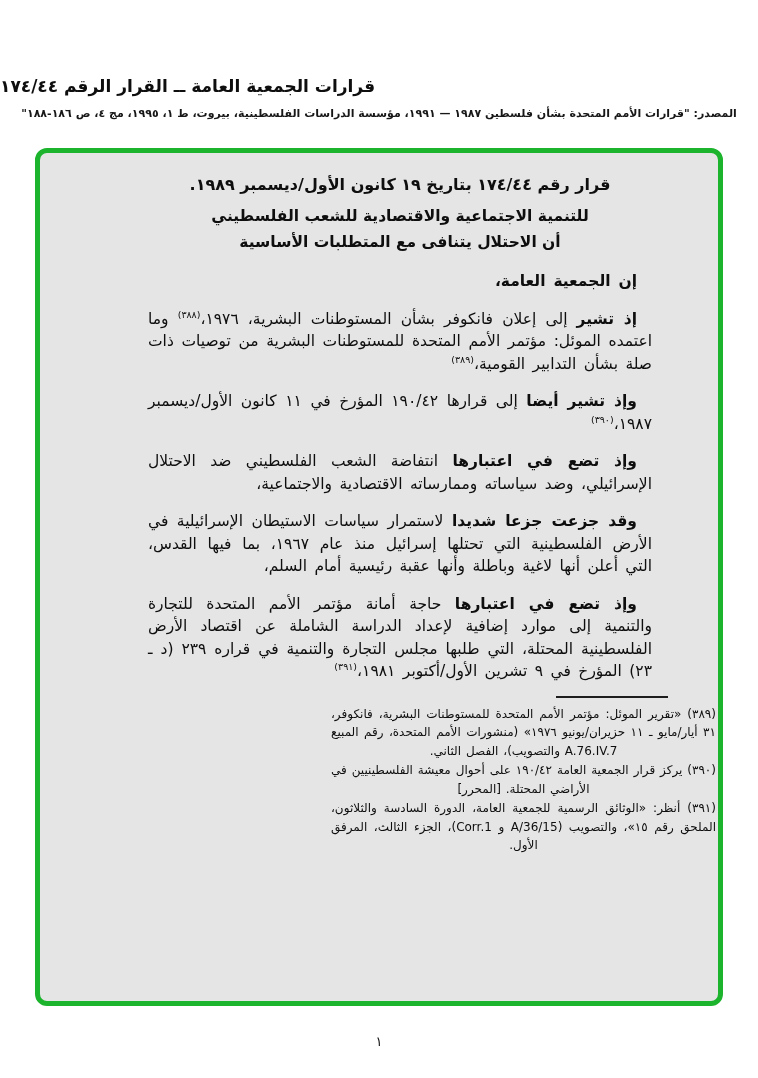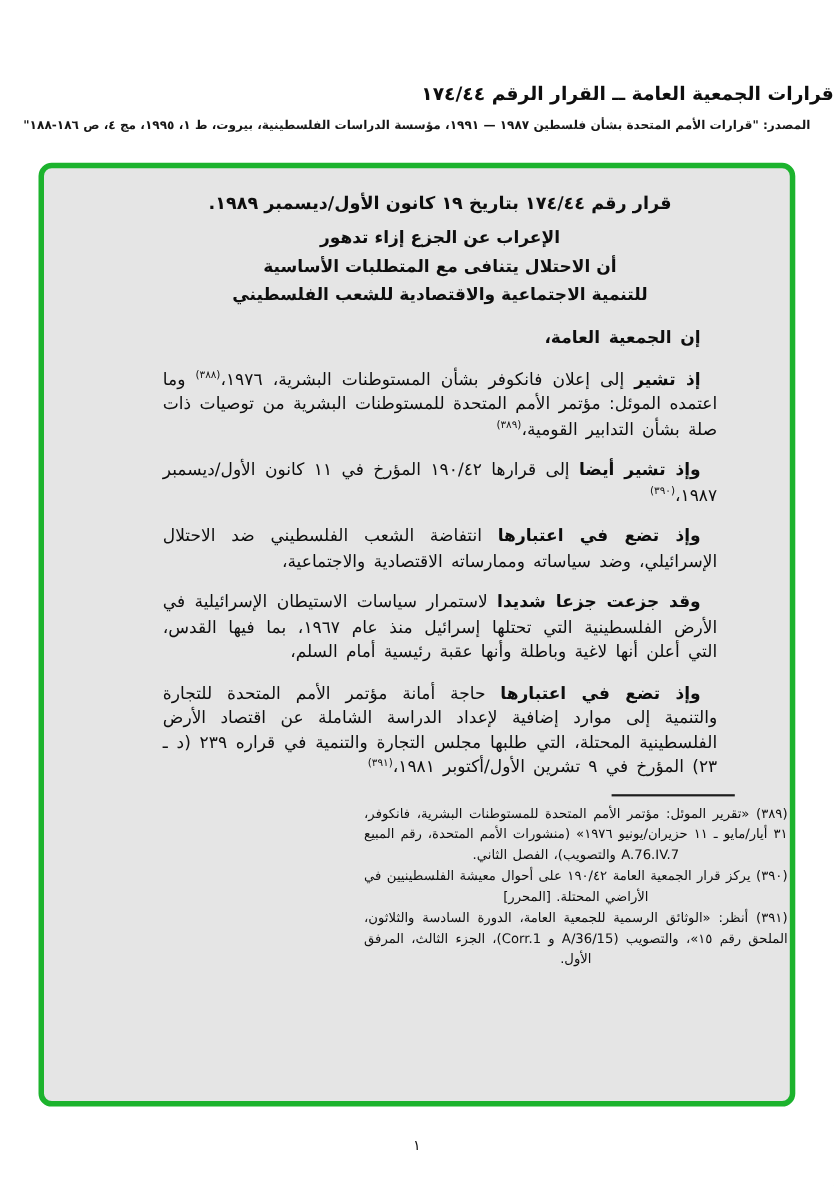--- a/index.html
+++ b/index.html
@@ -7,21 +7,21 @@
     position:relative;
     width:758px;height:1078px;
     background:#ffffff;
     font-family:"DejaVu Sans", sans-serif;
     color:#0e0e0e;
     direction:rtl;
     overflow:hidden;
   }
   .header-title{
     position:absolute;top:76px;left:0;right:0;
-    text-align:right;
+    text-align:left;
     font-size:17px;font-weight:bold;
     letter-spacing:0.2px;
   }
   .header-source{
     position:absolute;top:107px;left:0;right:0;
     text-align:center;
     font-size:11px;font-weight:bold;
     color:#171717;
   }
   .green-box{
@@ -86,23 +86,22 @@
 
   <div class="header-title">قرارات الجمعية العامة ــ القرار الرقم ١٧٤/٤٤</div>
 
   <div class="header-source">المصدر: "قرارات الأمم المتحدة بشأن فلسطين ١٩٨٧ — ١٩٩١، مؤسسة الدراسات الفلسطينية، بيروت، ط ١، ١٩٩٥، مج ٤، ص ١٨٦-١٨٨"</div>
 
   <div class="green-box" style="border-color: rgb(28, 179, 45);">
 
     <div class="res-title">قرار رقم ١٧٤/٤٤ بتاريخ ١٩ كانون الأول/ديسمبر ١٩٨٩.</div>
 
     <div class="res-subtitle">
-      <div class="sub-line">الإعراب عن الجزع إزاء تدهور</div>
+      <div class="sub-line">للتنمية الاجتماعية والاقتصادية للشعب الفلسطيني</div>
       <div class="sub-line">أن الاحتلال يتنافى مع المتطلبات الأساسية</div>
-      <div class="sub-line">للتنمية الاجتماعية والاقتصادية للشعب الفلسطيني</div>
     </div>
 
     <div class="res-body">
       <p class="para opening"><span class="b">إن الجمعية العامة،</span></p>
       <p class="para"><span class="b">إذ تشير</span><span> إلى إعلان فانكوفر بشأن المستوطنات البشرية، ١٩٧٦،</span><sup>(٣٨٨)</sup><span> وما اعتمده الموئل: مؤتمر الأمم المتحدة للمستوطنات البشرية من توصيات ذات صلة بشأن التدابير القومية،</span><sup>(٣٨٩)</sup></p>
       <p class="para"><span class="b">وإذ تشير أيضا</span><span> إلى قرارها ١٩٠/٤٢ المؤرخ في ١١ كانون الأول/ديسمبر ١٩٨٧،</span><sup>(٣٩٠)</sup></p>
       <p class="para"><span class="b">وإذ تضع في اعتبارها</span><span> انتفاضة الشعب الفلسطيني ضد الاحتلال الإسرائيلي، وضد سياساته وممارساته الاقتصادية والاجتماعية،</span></p>
       <p class="para"><span class="b">وقد جزعت جزعا شديدا</span><span> لاستمرار سياسات الاستيطان الإسرائيلية في الأرض الفلسطينية التي تحتلها إسرائيل منذ عام ١٩٦٧، بما فيها القدس، التي أعلن أنها لاغية وباطلة وأنها عقبة رئيسية أمام السلم،</span></p>
       <p class="para"><span class="b">وإذ تضع في اعتبارها</span><span> حاجة أمانة مؤتمر الأمم المتحدة للتجارة والتنمية إلى موارد إضافية لإعداد الدراسة الشاملة عن اقتصاد الأرض الفلسطينية المحتلة، التي طلبها مجلس التجارة والتنمية في قراره ٢٣٩ (د ـ ٢٣) المؤرخ في ٩ تشرين الأول/أكتوبر ١٩٨١،</span><sup>(٣٩١)</sup></p>
     </div>

